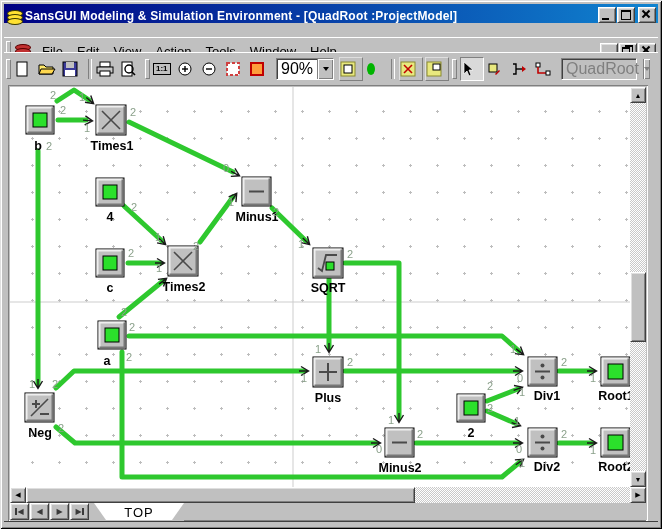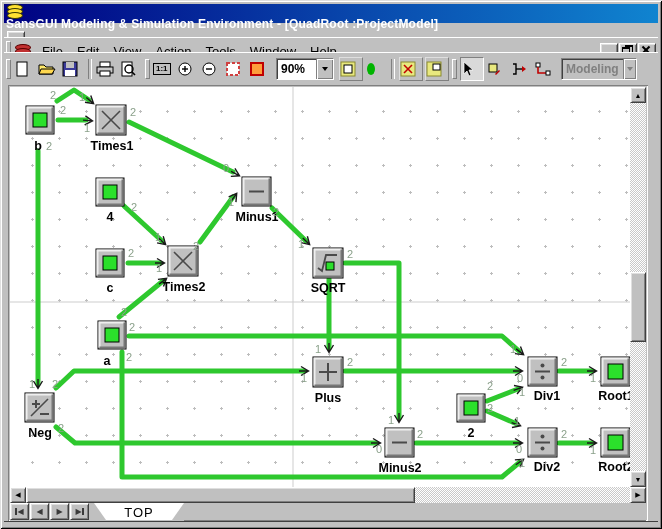--- a/index.html
+++ b/index.html
@@ -1,21 +1,21 @@
 <!DOCTYPE html>
 <html><head>
 <meta charset="utf-8">
 <style>
   html,body{margin:0;padding:0;background:#808080;font-family:"Liberation Sans",sans-serif;}
   #window{position:relative;width:662px;height:529px;background:#c0c0c0;
     box-shadow:inset 1px 1px 0 #dfdfdf, inset -1px -1px 0 #000, inset 2px 2px 0 #fff, inset -2px -2px 0 #808080;
     overflow:hidden;}
   
   #titlebar{position:absolute;left:4px;top:4px;right:4px;height:19px;
-    background:linear-gradient(90deg,#000082,#1084d0);display:flex;align-items:flex-start;padding:0 2px;flex-direction:column;}
+    background:linear-gradient(90deg,#000082,#1084d0);display:flex;align-items:flex-end;padding:0 2px;}
   #titlebar .ticon{width:15px;height:13px;margin:0 3px 0 1px;position:relative;flex:0 0 auto;}
   .disc{position:absolute;left:0;width:14px;height:5px;border-radius:50%;border:1px solid #3a3a00;background:#ffe132;}
   #title-text{color:#fff;font-weight:bold;font-size:12px;white-space:nowrap;flex:1 1 auto;letter-spacing:.2px;}
   .winbtn{width:16px;height:14px;background:#c0c0c0;border:1px solid;border-color:#fff #404040 #404040 #fff;
     box-shadow:inset 1px 1px 0 #dfdfdf,inset -1px -1px 0 #808080;position:relative;flex:0 0 auto;margin-left:1px;}
   .winbtn.gap{margin-left:3px;}
   .glyph-min{position:absolute;left:3px;bottom:2px;width:7px;height:2px;background:#000;}
   .glyph-max{position:absolute;left:3px;top:2px;width:8px;height:7px;border:1px solid #000;border-top-width:2px;}
   .glyph-restore{position:absolute;left:2px;top:1px;width:11px;height:10px;}
   .glyph-restore:before{content:"";position:absolute;right:0;top:0;width:6px;height:5px;border:1px solid #000;border-top-width:2px;}
@@ -36,21 +36,21 @@
   
   #toolbar{position:absolute;left:4px;top:52px;right:4px;height:31px;display:flex;align-items:center;
     border-top:1px solid #fff;background:#c0c0c0;}
   .tbtn{width:22px;height:22px;flex:0 0 auto;margin:16px 1px;background:#c0c0c0;position:relative;
     display:flex;align-items:center;justify-content:flex-start;}
   .tbtn.raised{border:1px solid;border-color:#dfdfdf #808080 #808080 #dfdfdf;}
   .tbtn.pressed{border:1px solid;border-color:#808080 #fff #fff #808080;background:#d9d9d9;}
   .sep{width:2px;height:20px;margin:0 3px;border-left:1px solid #808080;border-right:1px solid #fff;}
   .combo{height:20px;background:#fff;border:1px solid;border-color:#808080 #fff #fff #808080;
     box-shadow:inset 1px 1px 0 #404040;display:flex;align-items:center;position:relative;}
-  .combo .cval{font-size:12px;padding:0 4px;flex:1;font-weight:bold;}
+  .combo .cval{font-size:16px;padding:0 4px;flex:1;}
   .combo .cbtn{width:16px;height:100%;background:#c0c0c0;border-left:1px solid #808080;
     box-shadow:inset 1px 1px 0 #fff,inset -1px -1px 0 #808080;display:flex;align-items:center;justify-content:center;}
   .arrow-down{width:0;height:0;border:3px solid transparent;border-top:4px solid #000;margin-top:4px;}
   .combo.disabled{background:#c0c0c0;}
   .combo.disabled .cval{color:#808080;}
   .combo.disabled .arrow-down{border-top-color:#808080;}
   
   #client-frame{position:absolute;left:8px;top:85px;width:640px;height:436px;
     box-shadow:inset 1px 1px 0 #808080,inset -1px -1px 0 #fff;}
   #canvas{position:absolute;left:10px;top:87px;width:620px;height:400px;background:#fff;overflow:hidden;
@@ -244,21 +244,21 @@
         </svg>
     </div>
     <div class="tbtn">
       <svg width="18" height="16">
           <rect x="2" y="2" width="4" height="4" fill="#fff" stroke="#000"></rect>
           <path d="M4 6 L4 12 L12 12" fill="none" stroke="#c00000" stroke-width="1.6"></path>
           <rect x="12" y="10" width="4" height="4" fill="#fff" stroke="#000"></rect>
         </svg>
     </div>
     <div class="combo disabled" style="width:74px;margin:0 4px;">
-      <span class="cval">Modeling</span>
+      <span class="cval">QuadRoot</span>
       <span class="cbtn">
           <span class="arrow-down"></span>
         </span>
     </div>
   </div>
 
   <div id="client-frame"></div>
   <div id="canvas">
     <svg id="diagram-svg" width="620" height="400" viewBox="10 87 620 400">
         <line x1="293" y1="87" x2="293" y2="487" stroke="#cdcdcd" stroke-width="1"></line>

